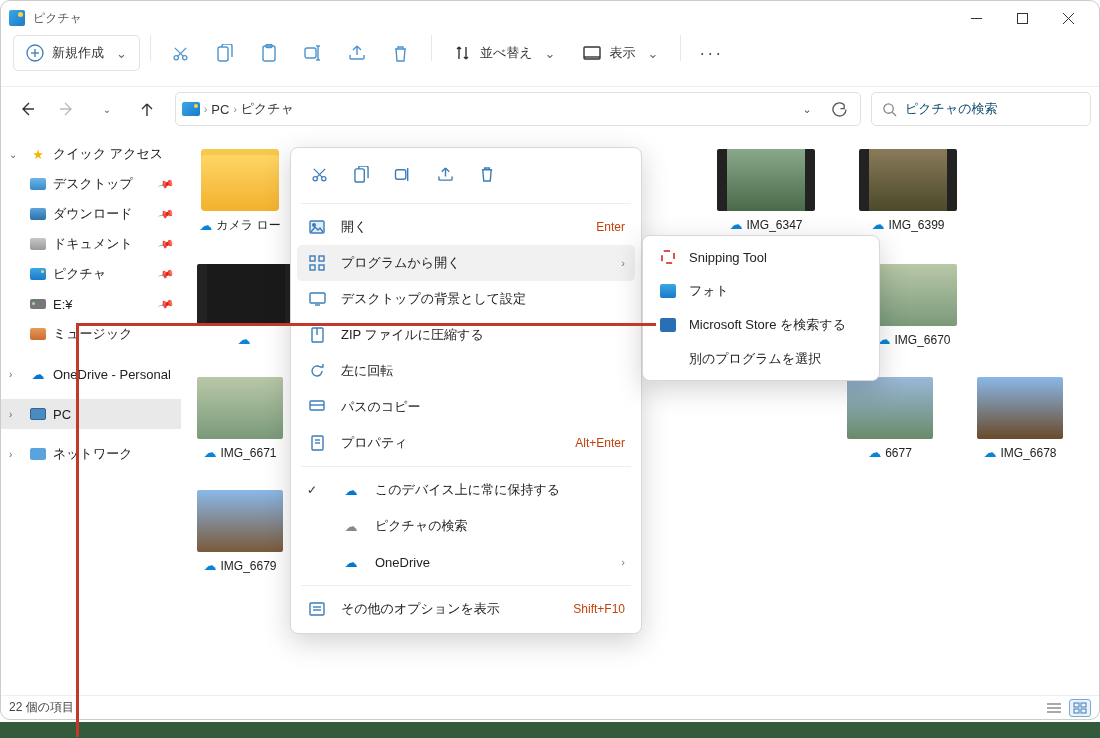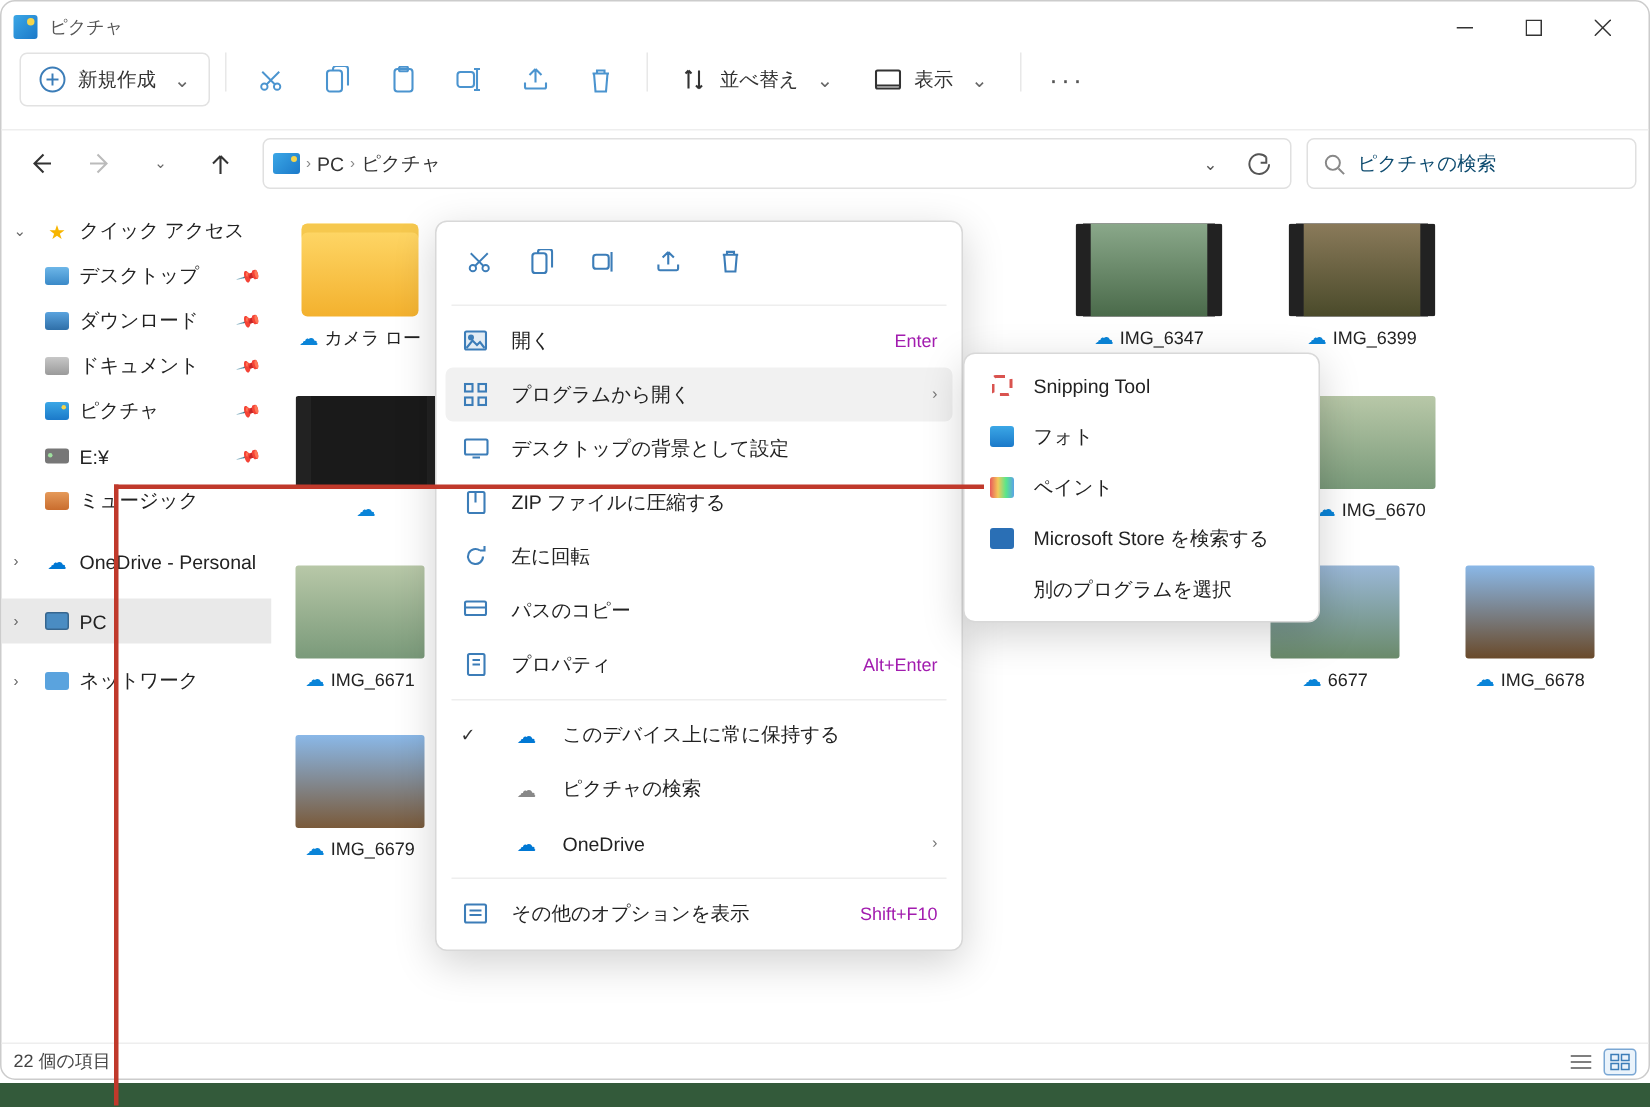--- a/index.html
+++ b/index.html
@@ -57,21 +57,21 @@
 .thumb.folder { width:78px; height:62px; background: linear-gradient(#ffd96a,#f3b12e); border-radius: 4px; box-shadow: inset 0 6px 0 #f6c84e; border:none; }
 .thumb .inner { position:absolute; inset:0; }
 .cap { display: flex; align-items: center; gap: 4px; white-space: nowrap; }
 .cloud-badge { color:#0a84d8; font-size: 13px; }
 .ctxmenu { position: absolute; background: #fff; border: 1px solid #d8d8d8; border-radius: 8px; box-shadow: 0 8px 28px rgba(0,0,0,0.18); padding: 6px; font-size: 13px; color: #222; z-index: 100; }
 .ctx-top { display: flex; gap: 6px; padding: 4px 4px 8px; }
 .ctx-top .cti { width: 36px; height: 32px; display: flex; align-items: center; justify-content: center; color: #3c7db8; border-radius: 5px; }
 .ctx-row { height: 36px; display: flex; align-items: center; padding: 0 10px; gap: 14px; border-radius: 5px; }
 .ctx-row:hover, .ctx-row.hov { background: #f1f1f1; }
 .ctx-row .ri { width: 20px; height: 20px; display: flex; align-items: center; justify-content: center; color: #3c7db8; }
-.ctx-row .rhint { margin-left: auto; color: #a21caf; font-size: 12px; }
+.ctx-row .rhint { margin-left: auto; color: #c2410c; font-size: 12px; }
 .ctx-row .rarrow { margin-left: auto; color: #777; font-size: 11px; }
 .ctx-div { height: 1px; background: #eee; margin: 5px 4px; }
 .ctx-check { width:20px; color:#333; font-size:12px; }
 .sub-row { height: 34px; display: flex; align-items: center; padding: 0 12px; gap: 12px; border-radius: 5px; }
 .sub-ic { width: 18px; height: 18px; display:flex; align-items:center; justify-content:center; }
 .status { height: 24px; border-top: 1px solid #eee; display: flex; align-items: center; padding: 0 8px; font-size: 12px; color: #444; }
 .view-icons { margin-left: auto; display: flex; gap: 4px; }
 .vi { width: 22px; height: 18px; display:flex; align-items:center; justify-content:center; color:#555; border:1px solid transparent; border-radius:3px; }
 .vi.sel { border-color:#7aa7d4; background:#eaf3fb; }
 .annot-line-h { position:absolute; height:3px; background:#c0392b; z-index:300; pointer-events:none; }
@@ -622,26 +622,20 @@
         <span>Snipping Tool</span>
       </div>
     <div class="sub-row">
         <span class="sub-ic">
           <span style="display:inline-block;width:16px;height:14px;background:linear-gradient(#3ba7e6,#1b79c9);border-radius:2px;"></span>
         </span>
         <span>フォト</span>
       </div>
     <div class="sub-row">
         <span class="sub-ic">
-          <span style="display:inline-block;width:16px;height:14px;background:linear-gradient(90deg,#e85a5a,#f3c95a,#5ae68a,#5aa3e6);border-radius:2px;"></span>
-        </span>
-        <span>ペイント</span>
-      </div>
-    <div class="sub-row">
-        <span class="sub-ic">
           <span style="display:inline-block;width:16px;height:14px;background:#2a6fb5;border-radius:2px;"></span>
         </span>
         <span>Microsoft Store を検索する</span>
       </div>
     <div class="sub-row">
         <span class="sub-ic"></span>
         <span>別のプログラムを選択</span>
       </div>
   </div>
 

